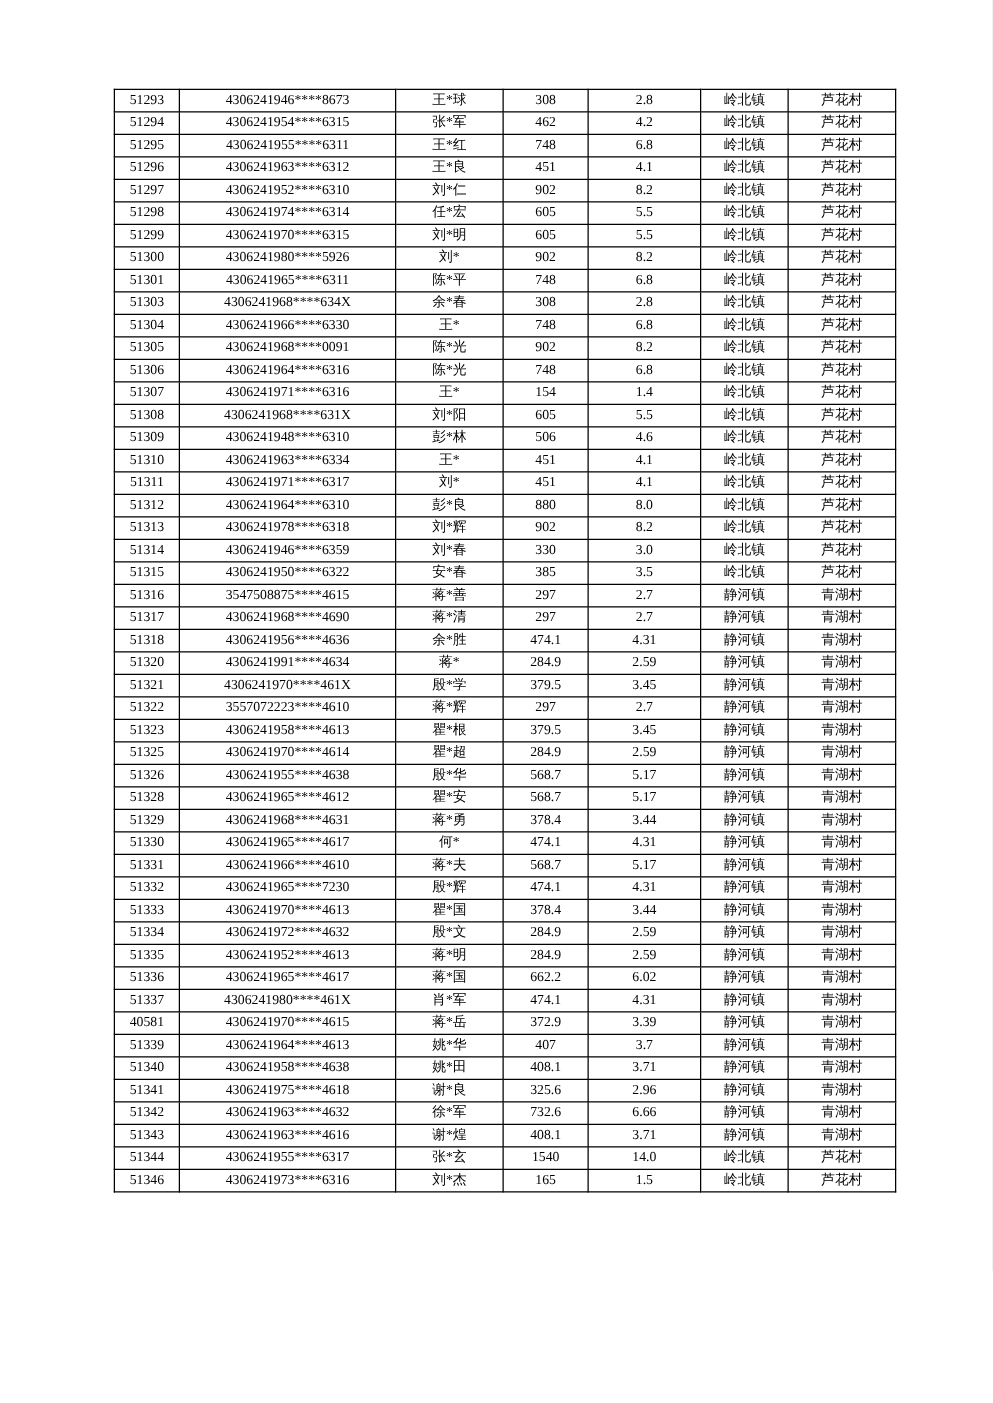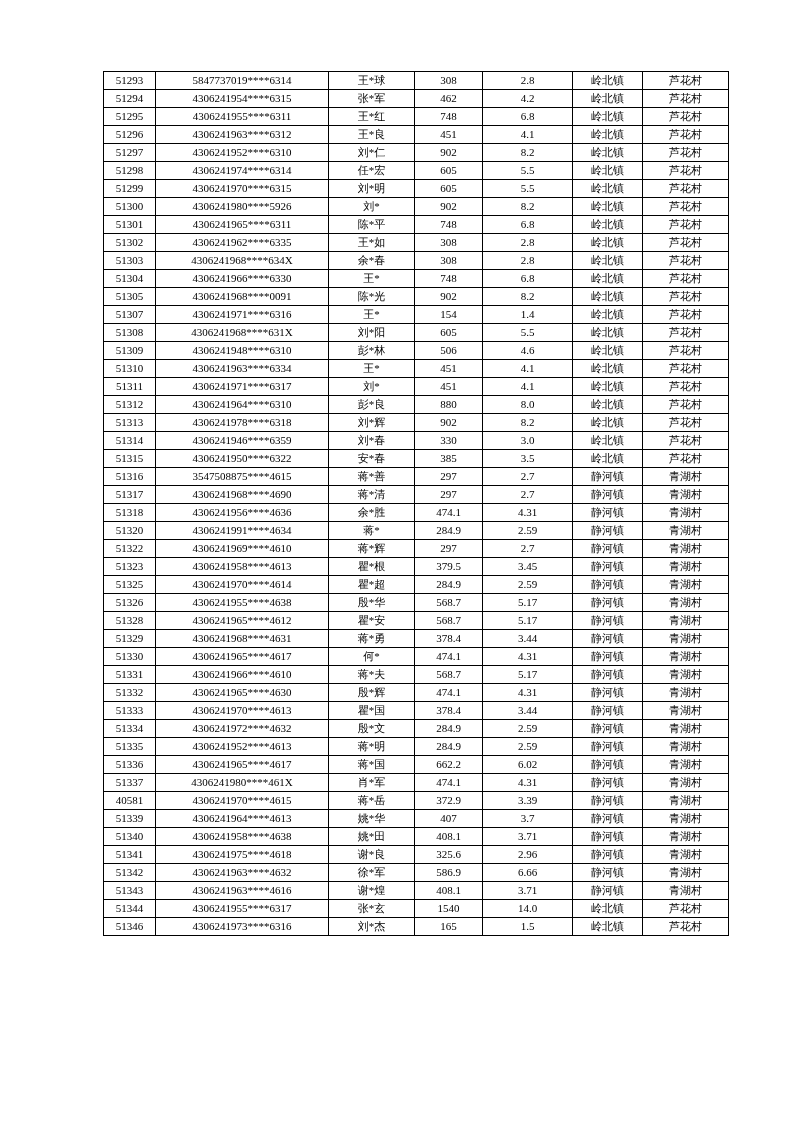--- a/index.html
+++ b/index.html
@@ -12,21 +12,21 @@
     width: 794px;
     height: 1122px;
     margin: 0 auto;
     background: #ffffff;
     font-family: "Liberation Serif", serif;
     color: #000000;
     overflow: hidden;
   }
   table.data-table {
     position: absolute;
-    left: 103px;
+    left: 91px;
     top: 71px;
     width: 625px;
     border-collapse: collapse;
     table-layout: fixed;
   }
   table.data-table td {
     border: 1px solid #000000;
     height: 17px;
     padding: 0 2px;
     font-size: 11px;
@@ -53,21 +53,21 @@
       <col class="c-id">
       <col class="c-name">
       <col class="c-amount">
       <col class="c-rate">
       <col class="c-town">
       <col class="c-village">
     </colgroup>
     <tbody>
         <tr>
           <td>51293</td>
-          <td>5847737019****6314</td>
+          <td>4306241946****8673</td>
           <td>王*球</td>
           <td>308</td>
           <td>2.8</td>
           <td>岭北镇</td>
           <td>芦花村</td>
         </tr>
         <tr>
           <td>51294</td>
           <td>4306241954****6315</td>
           <td>张*军</td>
@@ -133,29 +133,20 @@
         <tr>
           <td>51301</td>
           <td>4306241965****6311</td>
           <td>陈*平</td>
           <td>748</td>
           <td>6.8</td>
           <td>岭北镇</td>
           <td>芦花村</td>
         </tr>
         <tr>
-          <td>51302</td>
-          <td>4306241962****6335</td>
-          <td>王*如</td>
-          <td>308</td>
-          <td>2.8</td>
-          <td>岭北镇</td>
-          <td>芦花村</td>
-        </tr>
-        <tr>
           <td>51303</td>
           <td>4306241968****634X</td>
           <td>余*春</td>
           <td>308</td>
           <td>2.8</td>
           <td>岭北镇</td>
           <td>芦花村</td>
         </tr>
         <tr>
           <td>51304</td>
@@ -169,20 +160,29 @@
         <tr>
           <td>51305</td>
           <td>4306241968****0091</td>
           <td>陈*光</td>
           <td>902</td>
           <td>8.2</td>
           <td>岭北镇</td>
           <td>芦花村</td>
         </tr>
         <tr>
+          <td>51306</td>
+          <td>4306241964****6316</td>
+          <td>陈*光</td>
+          <td>748</td>
+          <td>6.8</td>
+          <td>岭北镇</td>
+          <td>芦花村</td>
+        </tr>
+        <tr>
           <td>51307</td>
           <td>4306241971****6316</td>
           <td>王*</td>
           <td>154</td>
           <td>1.4</td>
           <td>岭北镇</td>
           <td>芦花村</td>
         </tr>
         <tr>
           <td>51308</td>
@@ -286,22 +286,31 @@
         <tr>
           <td>51320</td>
           <td>4306241991****4634</td>
           <td>蒋*</td>
           <td>284.9</td>
           <td>2.59</td>
           <td>静河镇</td>
           <td>青湖村</td>
         </tr>
         <tr>
+          <td>51321</td>
+          <td>4306241970****461X</td>
+          <td>殷*学</td>
+          <td>379.5</td>
+          <td>3.45</td>
+          <td>静河镇</td>
+          <td>青湖村</td>
+        </tr>
+        <tr>
           <td>51322</td>
-          <td>4306241969****4610</td>
+          <td>3557072223****4610</td>
           <td>蒋*辉</td>
           <td>297</td>
           <td>2.7</td>
           <td>静河镇</td>
           <td>青湖村</td>
         </tr>
         <tr>
           <td>51323</td>
           <td>4306241958****4613</td>
           <td>瞿*根</td>
@@ -359,21 +368,21 @@
           <td>51331</td>
           <td>4306241966****4610</td>
           <td>蒋*夫</td>
           <td>568.7</td>
           <td>5.17</td>
           <td>静河镇</td>
           <td>青湖村</td>
         </tr>
         <tr>
           <td>51332</td>
-          <td>4306241965****4630</td>
+          <td>4306241965****7230</td>
           <td>殷*辉</td>
           <td>474.1</td>
           <td>4.31</td>
           <td>静河镇</td>
           <td>青湖村</td>
         </tr>
         <tr>
           <td>51333</td>
           <td>4306241970****4613</td>
           <td>瞿*国</td>
@@ -451,21 +460,21 @@
           <td>谢*良</td>
           <td>325.6</td>
           <td>2.96</td>
           <td>静河镇</td>
           <td>青湖村</td>
         </tr>
         <tr>
           <td>51342</td>
           <td>4306241963****4632</td>
           <td>徐*军</td>
-          <td>586.9</td>
+          <td>732.6</td>
           <td>6.66</td>
           <td>静河镇</td>
           <td>青湖村</td>
         </tr>
         <tr>
           <td>51343</td>
           <td>4306241963****4616</td>
           <td>谢*煌</td>
           <td>408.1</td>
           <td>3.71</td>

